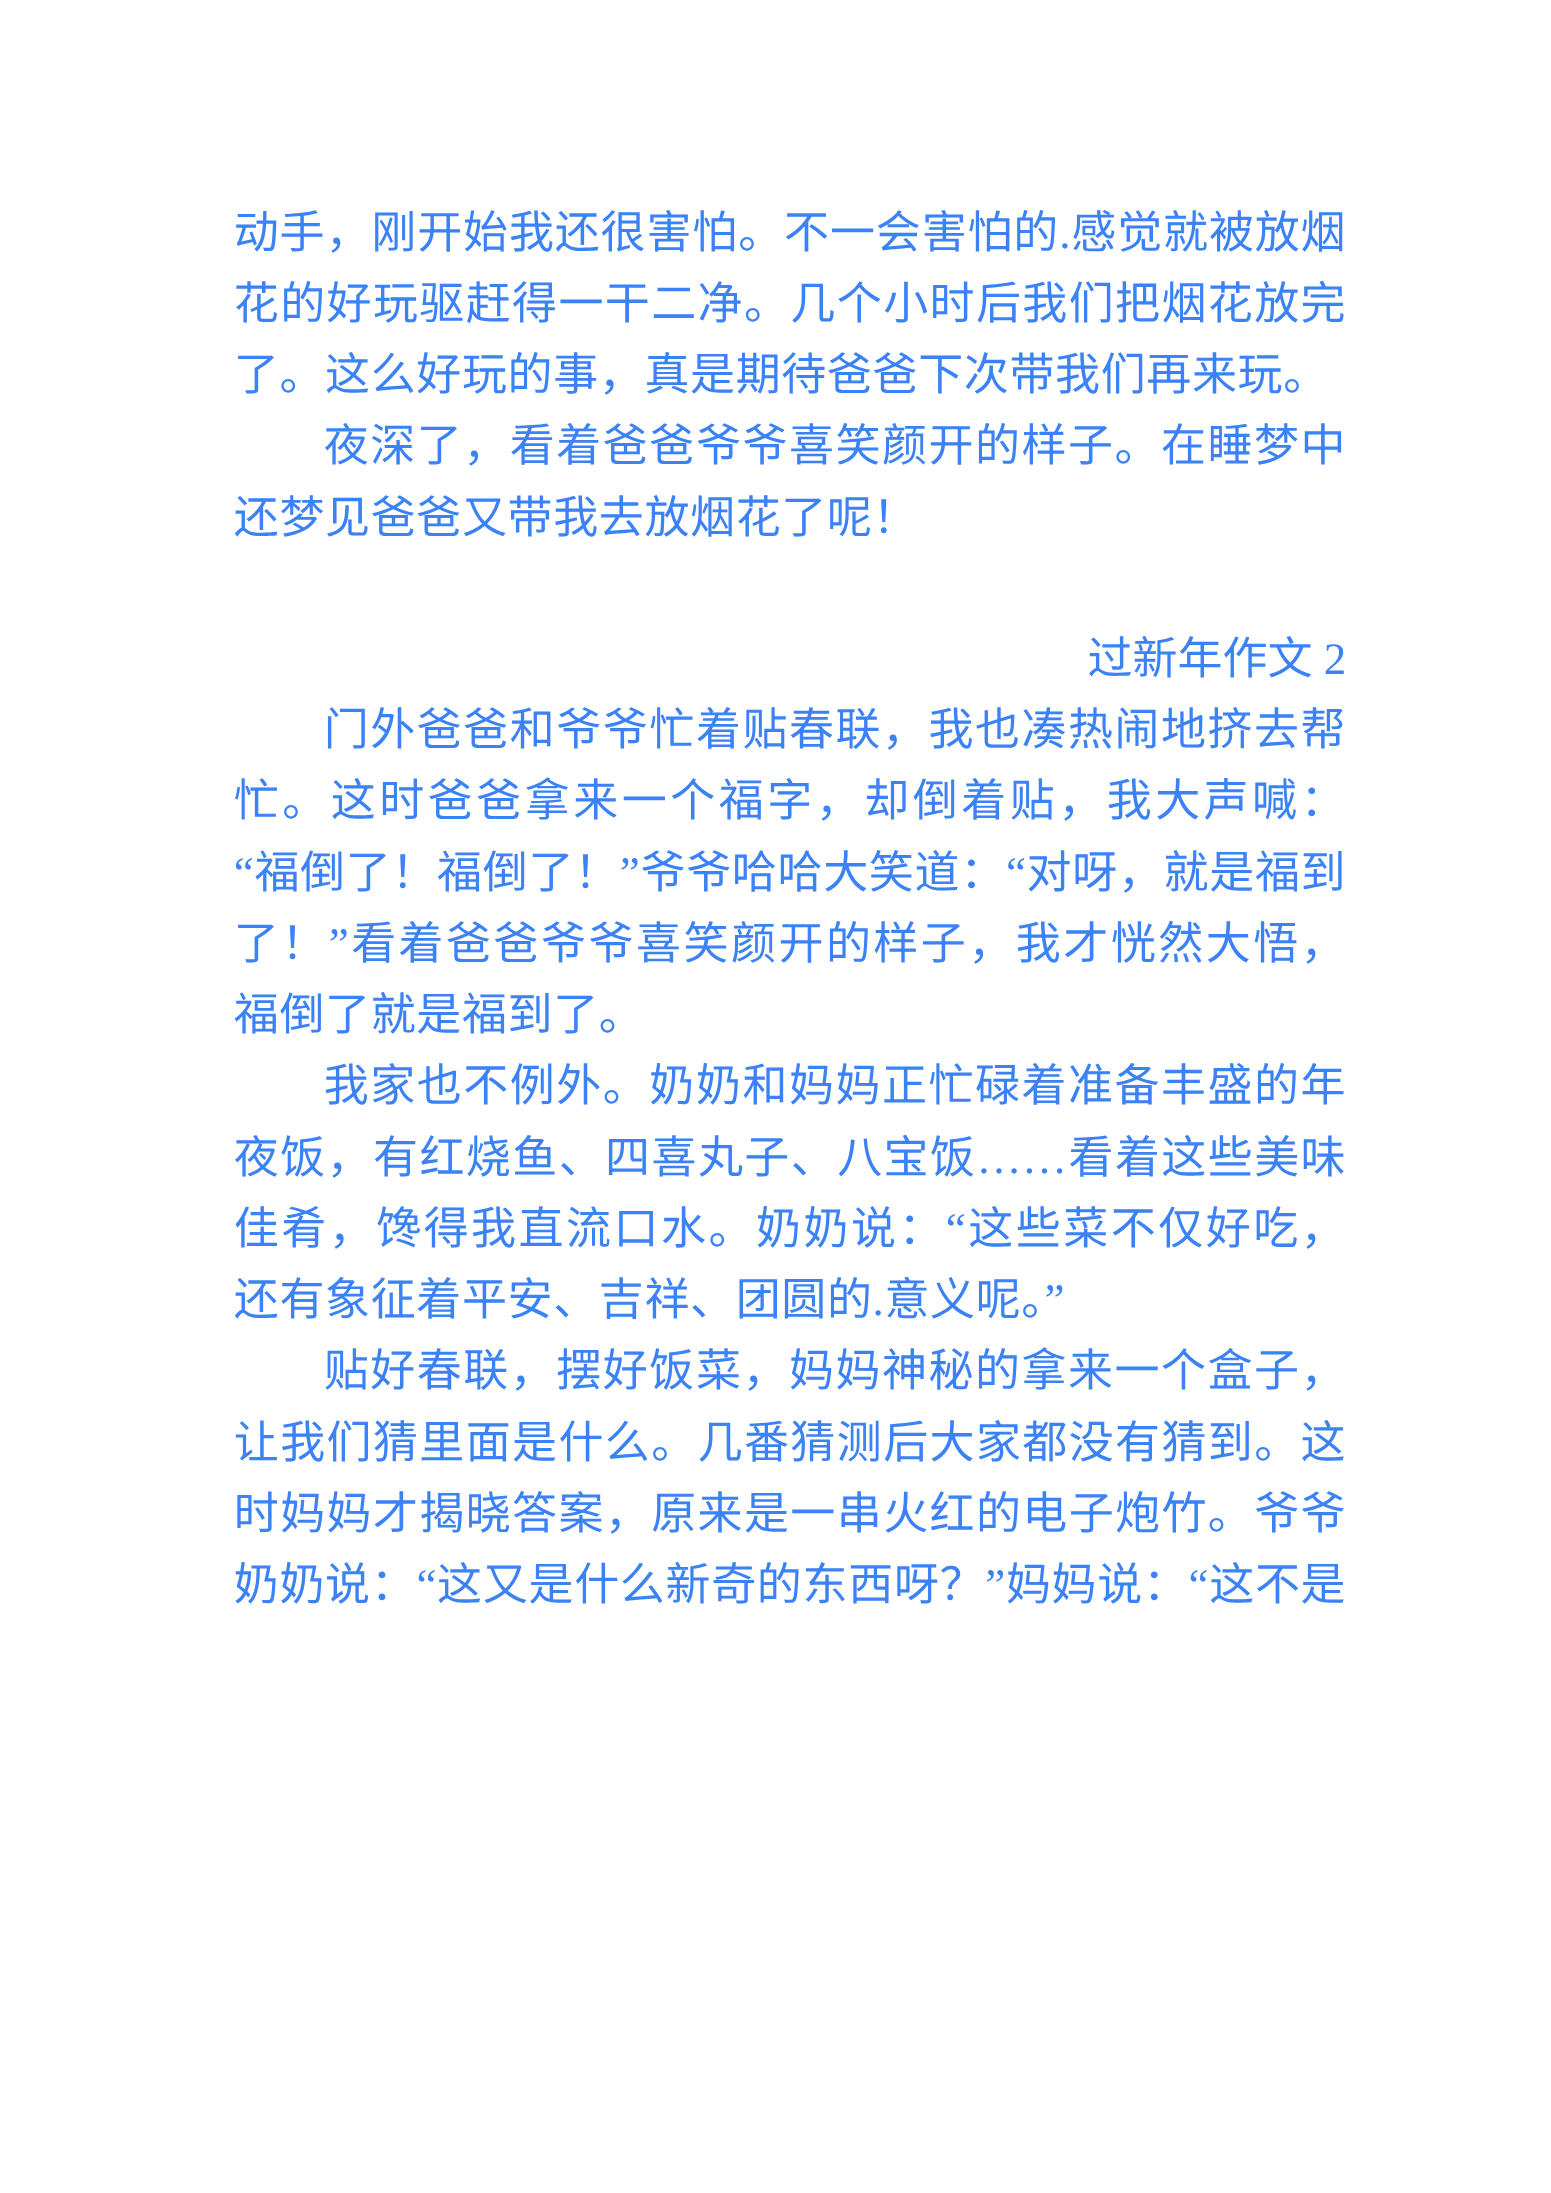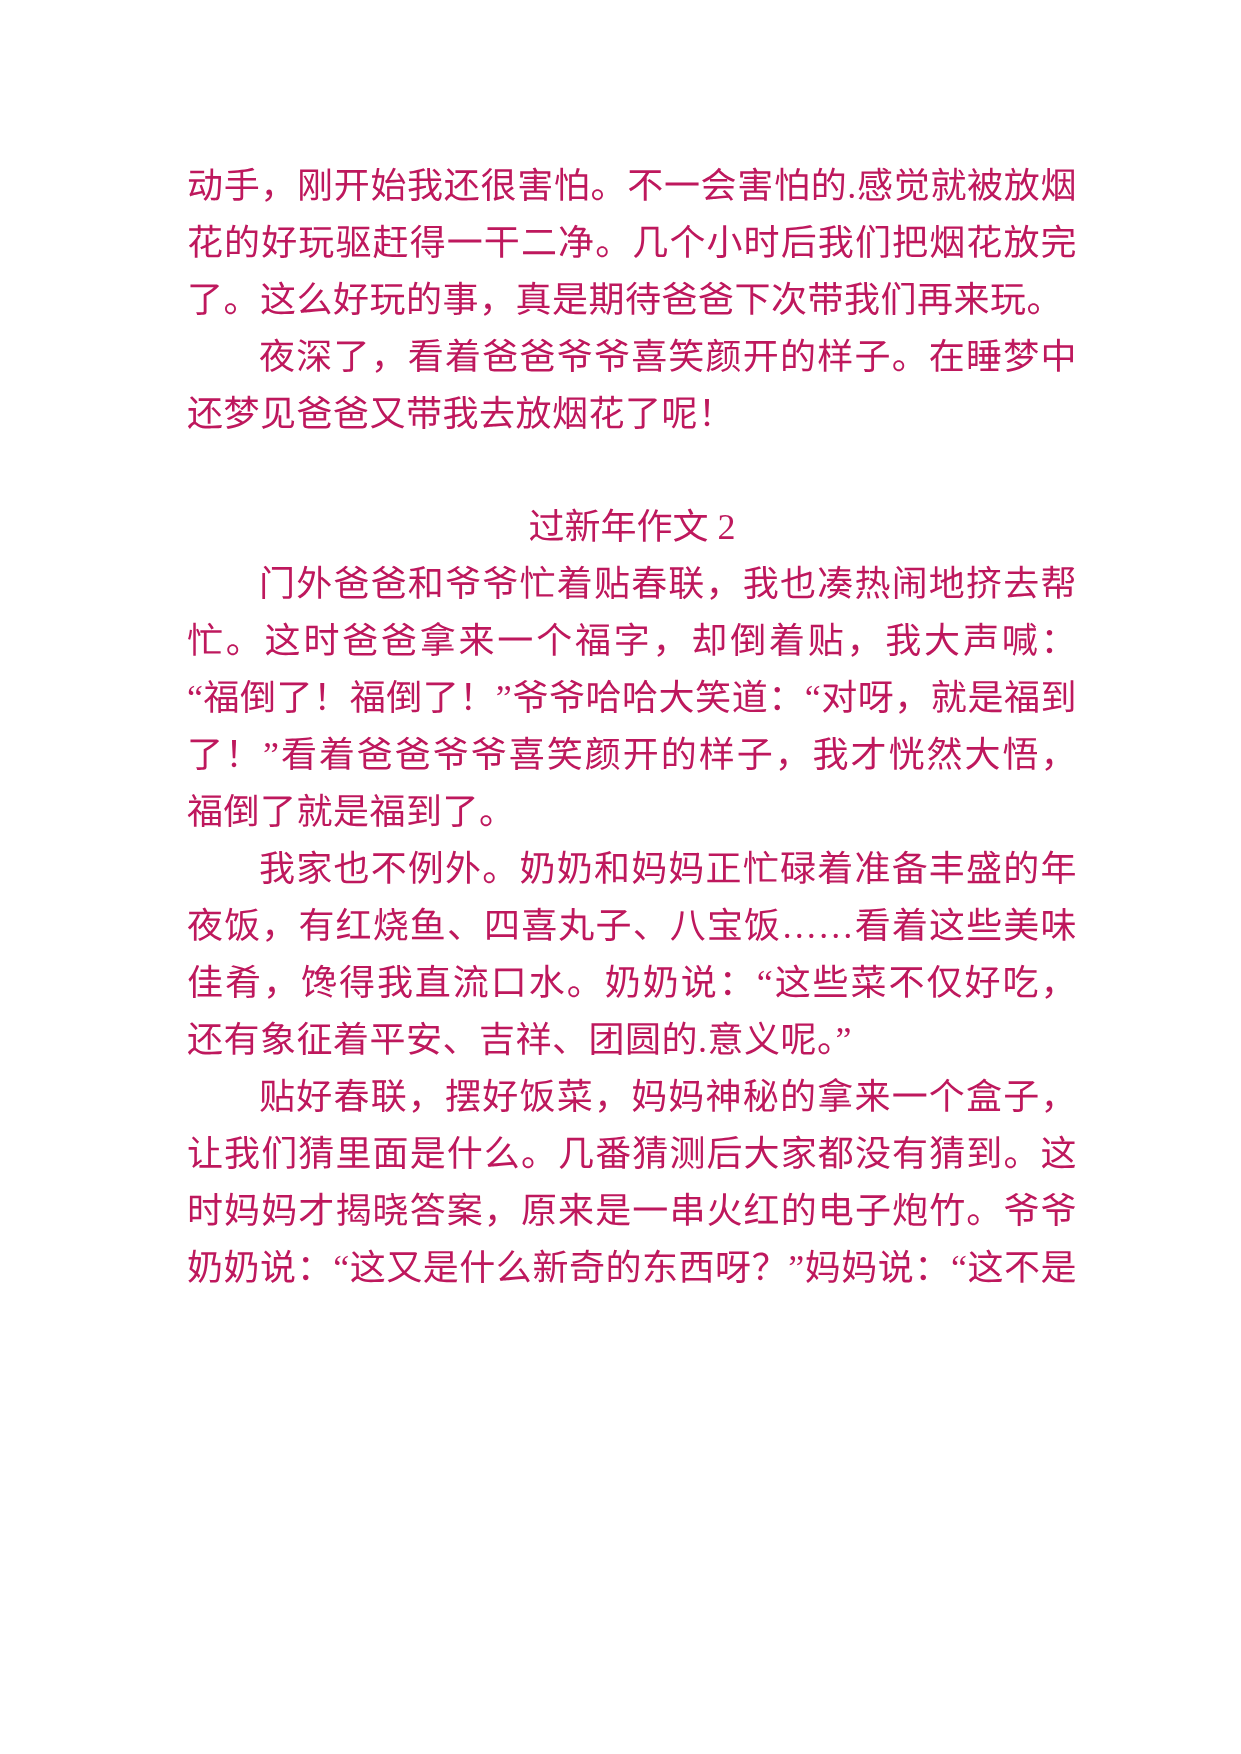--- a/index.html
+++ b/index.html
@@ -10,21 +10,21 @@
   .page {
     position: relative;
     width: 1241px;
     height: 1290px;
     margin: 0 auto;
     background: #ffffff;
     overflow: hidden;
     box-sizing: border-box;
     padding: 158px 164px 0 187px;
     font-family: "Liberation Serif", "DejaVu Serif", serif;
-    color: #be185d;
+    color: #3b82f6;
   }
   .body-text {
     width: 890px;
   }
   .para {
     margin: 0;
     font-size: 36px;
     line-height: 57px;
     text-align: justify;
     letter-spacing: 0.5px;
@@ -32,21 +32,21 @@
   }
   .para.indent {
     text-indent: 2em;
   }
   .section-heading {
     margin: 0;
     margin-top: 56px;
     font-size: 36px;
     line-height: 57px;
     font-weight: normal;
-    text-align: center;
+    text-align: right;
   }
 </style>
 </head>
 <body>
 
 <div class="page">
   <div class="body-text">
 
     <p class="para">动手，刚开始我还很害怕。不一会害怕的.感觉就被放烟花的好玩驱赶得一干二净。几个小时后我们把烟花放完了。这么好玩的事，真是期待爸爸下次带我们再来玩。</p>
 

